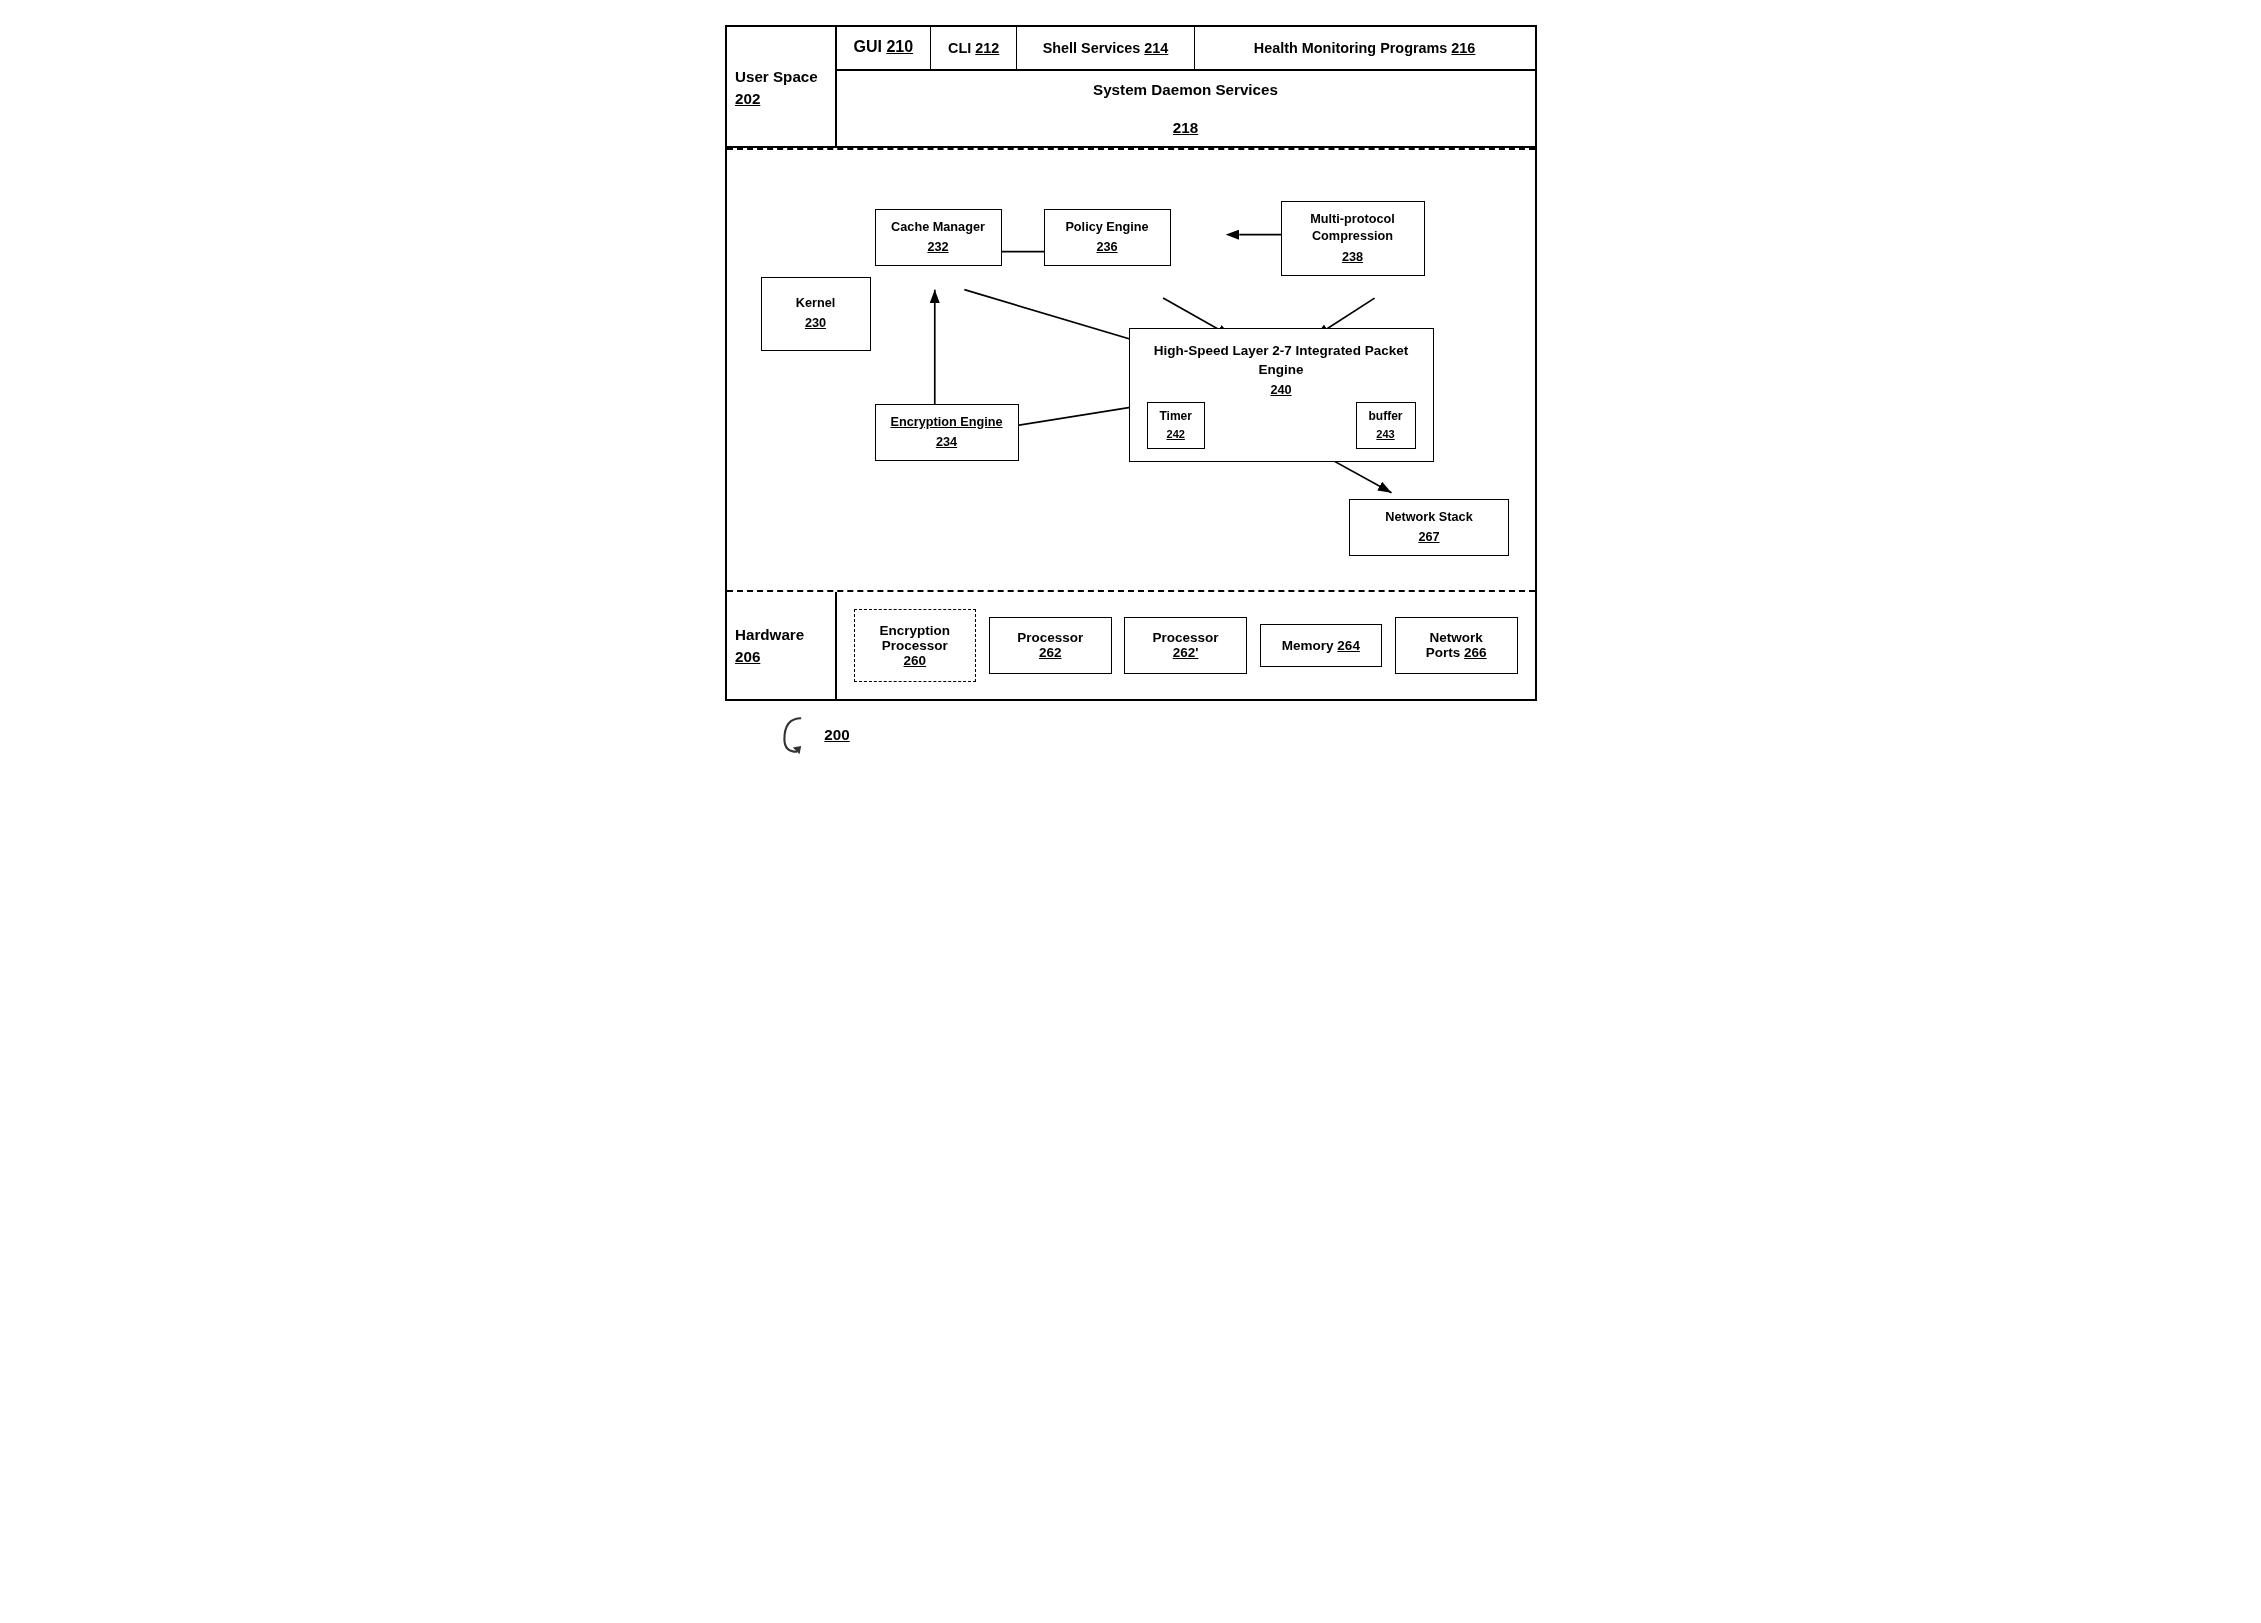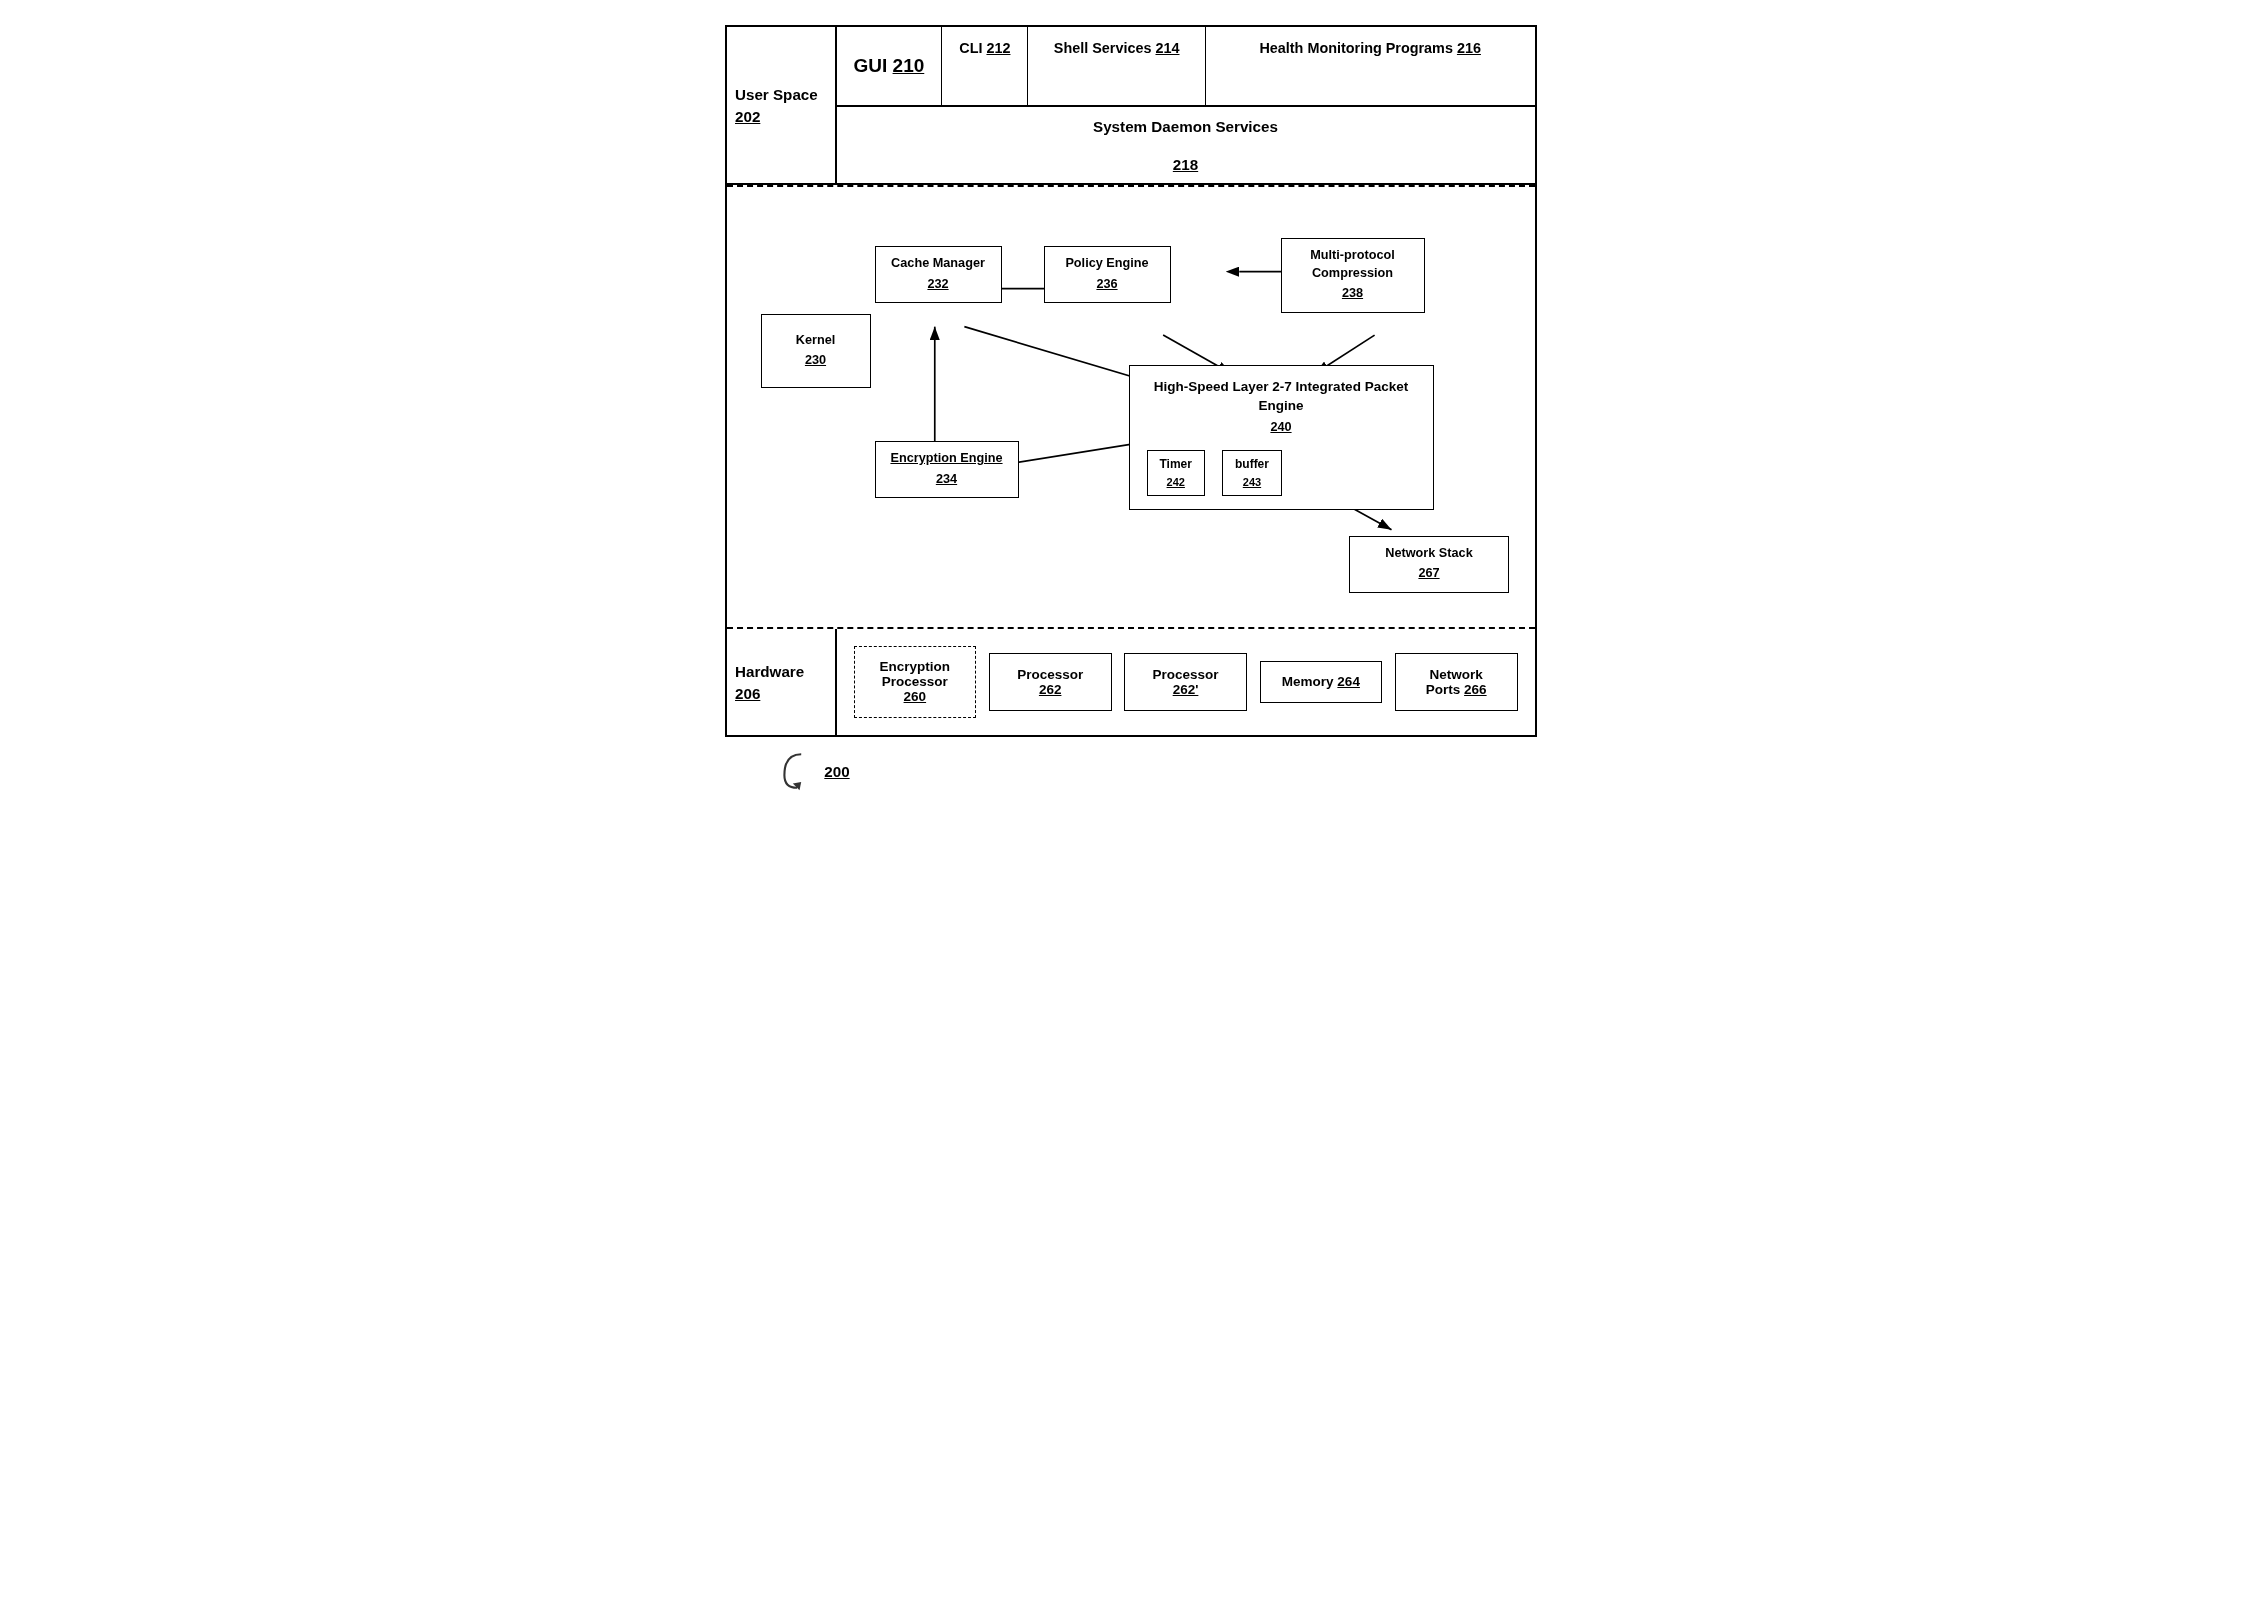--- a/index.html
+++ b/index.html
@@ -52,23 +52,23 @@
       flex: 1;
       display: flex;
       flex-direction: column;
     }
     .user-space-top {
       display: flex;
       border-bottom: 2.5px solid #000;
     }
     .gui-box {
       border-right: 1.7px solid #000;
-      padding: 28px 17px;
-      font-weight: bold;
-      font-size: 19px;
+      padding: 11px 17px;
+      font-weight: bold;
+      font-size: 16px;
       border-bottom: none;
       border-top: none;
       border-left: none;
     }
     .cli-box {
       border-right: 1.7px solid #000;
       padding: 12.7px 17px;
       text-align: center;
       font-weight: bold;
       font-size: 14.4px;
@@ -279,21 +279,21 @@
           </div>
 
           <div class="k-box" style="left:537px; top:34px; width:144px;">
             <span>Multi-protocol Compression</span>
             <span class="num">238</span>
           </div>
 
           <div class="k-box" style="left:385px; top:161px; width:305px; padding:12.7px 17px;">
             <div style="font-size:13.5px; line-height:1.4;">High-Speed Layer 2-7 Integrated Packet Engine</div>
             <span class="num">240</span>
-            <div style="display:flex; gap:17px; margin-top:13px; justify-content:flex-start;">
+            <div style="display:flex; gap:17px; margin-top:2px; justify-content:space-between;">
               <div style="border:1.7px solid #000; padding:5.1px 12px; font-size:12px; font-weight:bold;">
                 <span>Timer</span>
                 <span class="num" style="font-size:11px;">242</span>
               </div>
               <div style="border:1.7px solid #000; padding:5.1px 12px; font-size:12px; font-weight:bold;">
                 <span>buffer</span>
                 <span class="num" style="font-size:11px;">243</span>
               </div>
             </div>
           </div>

